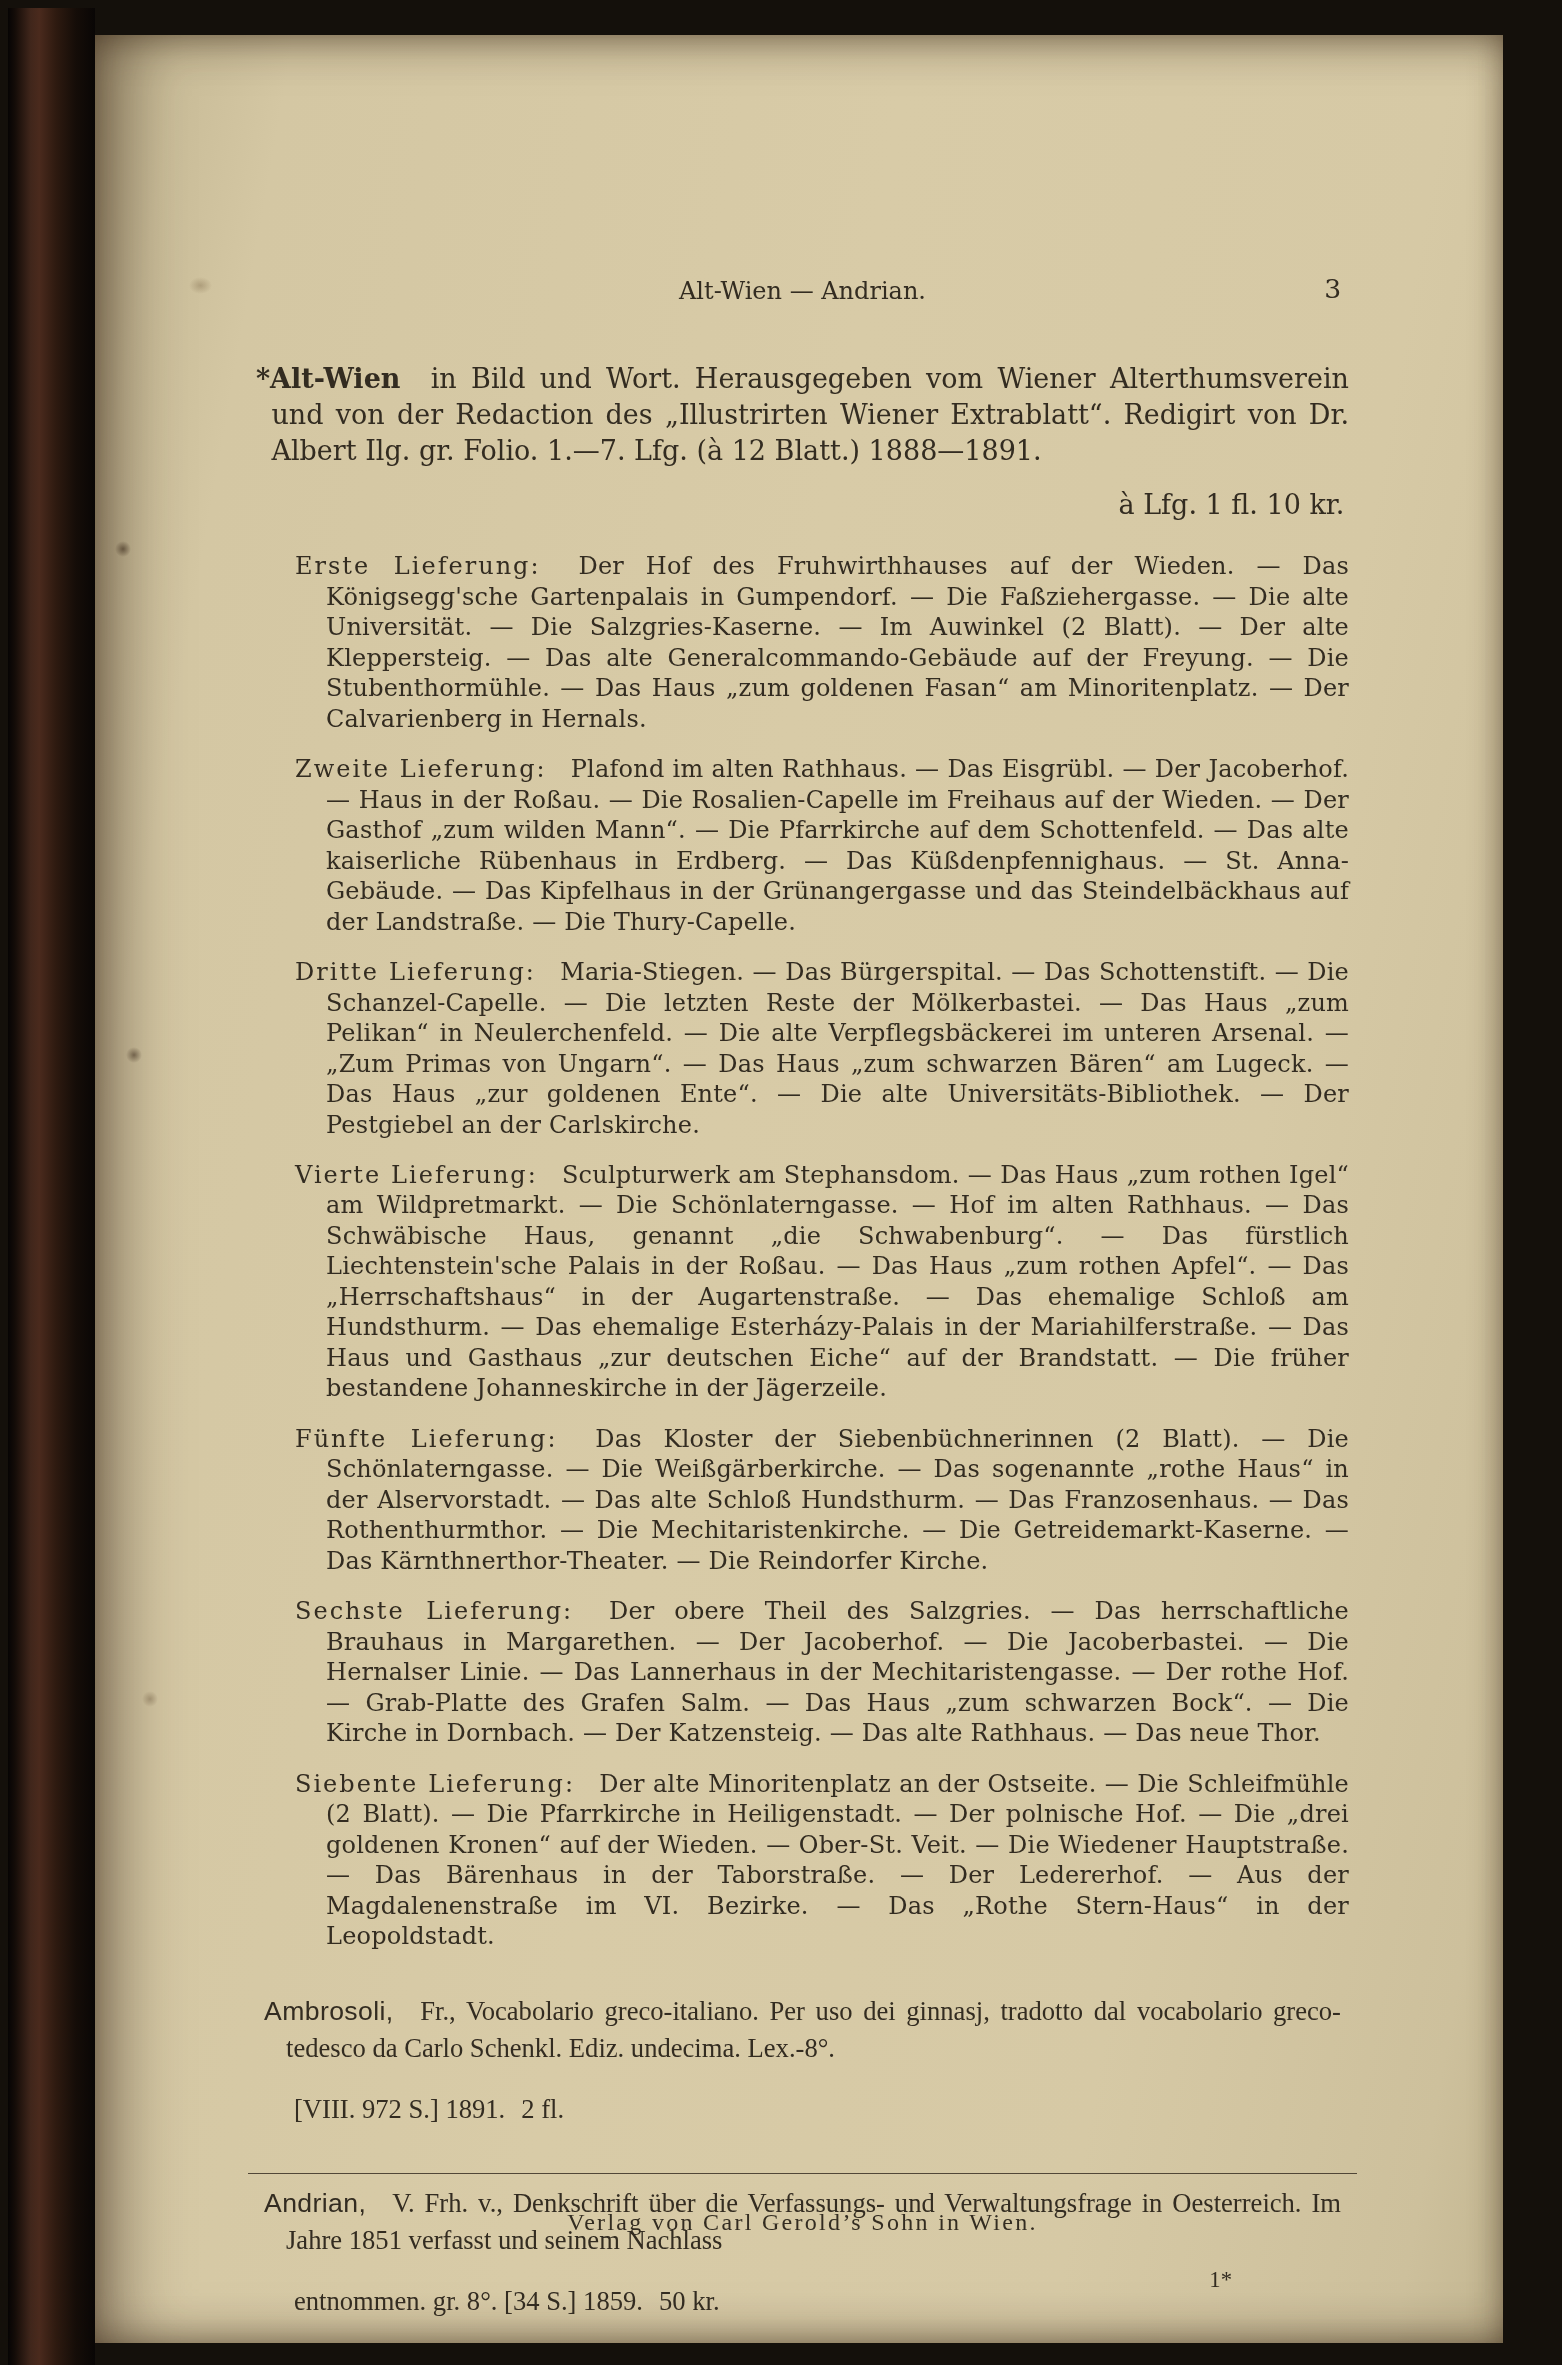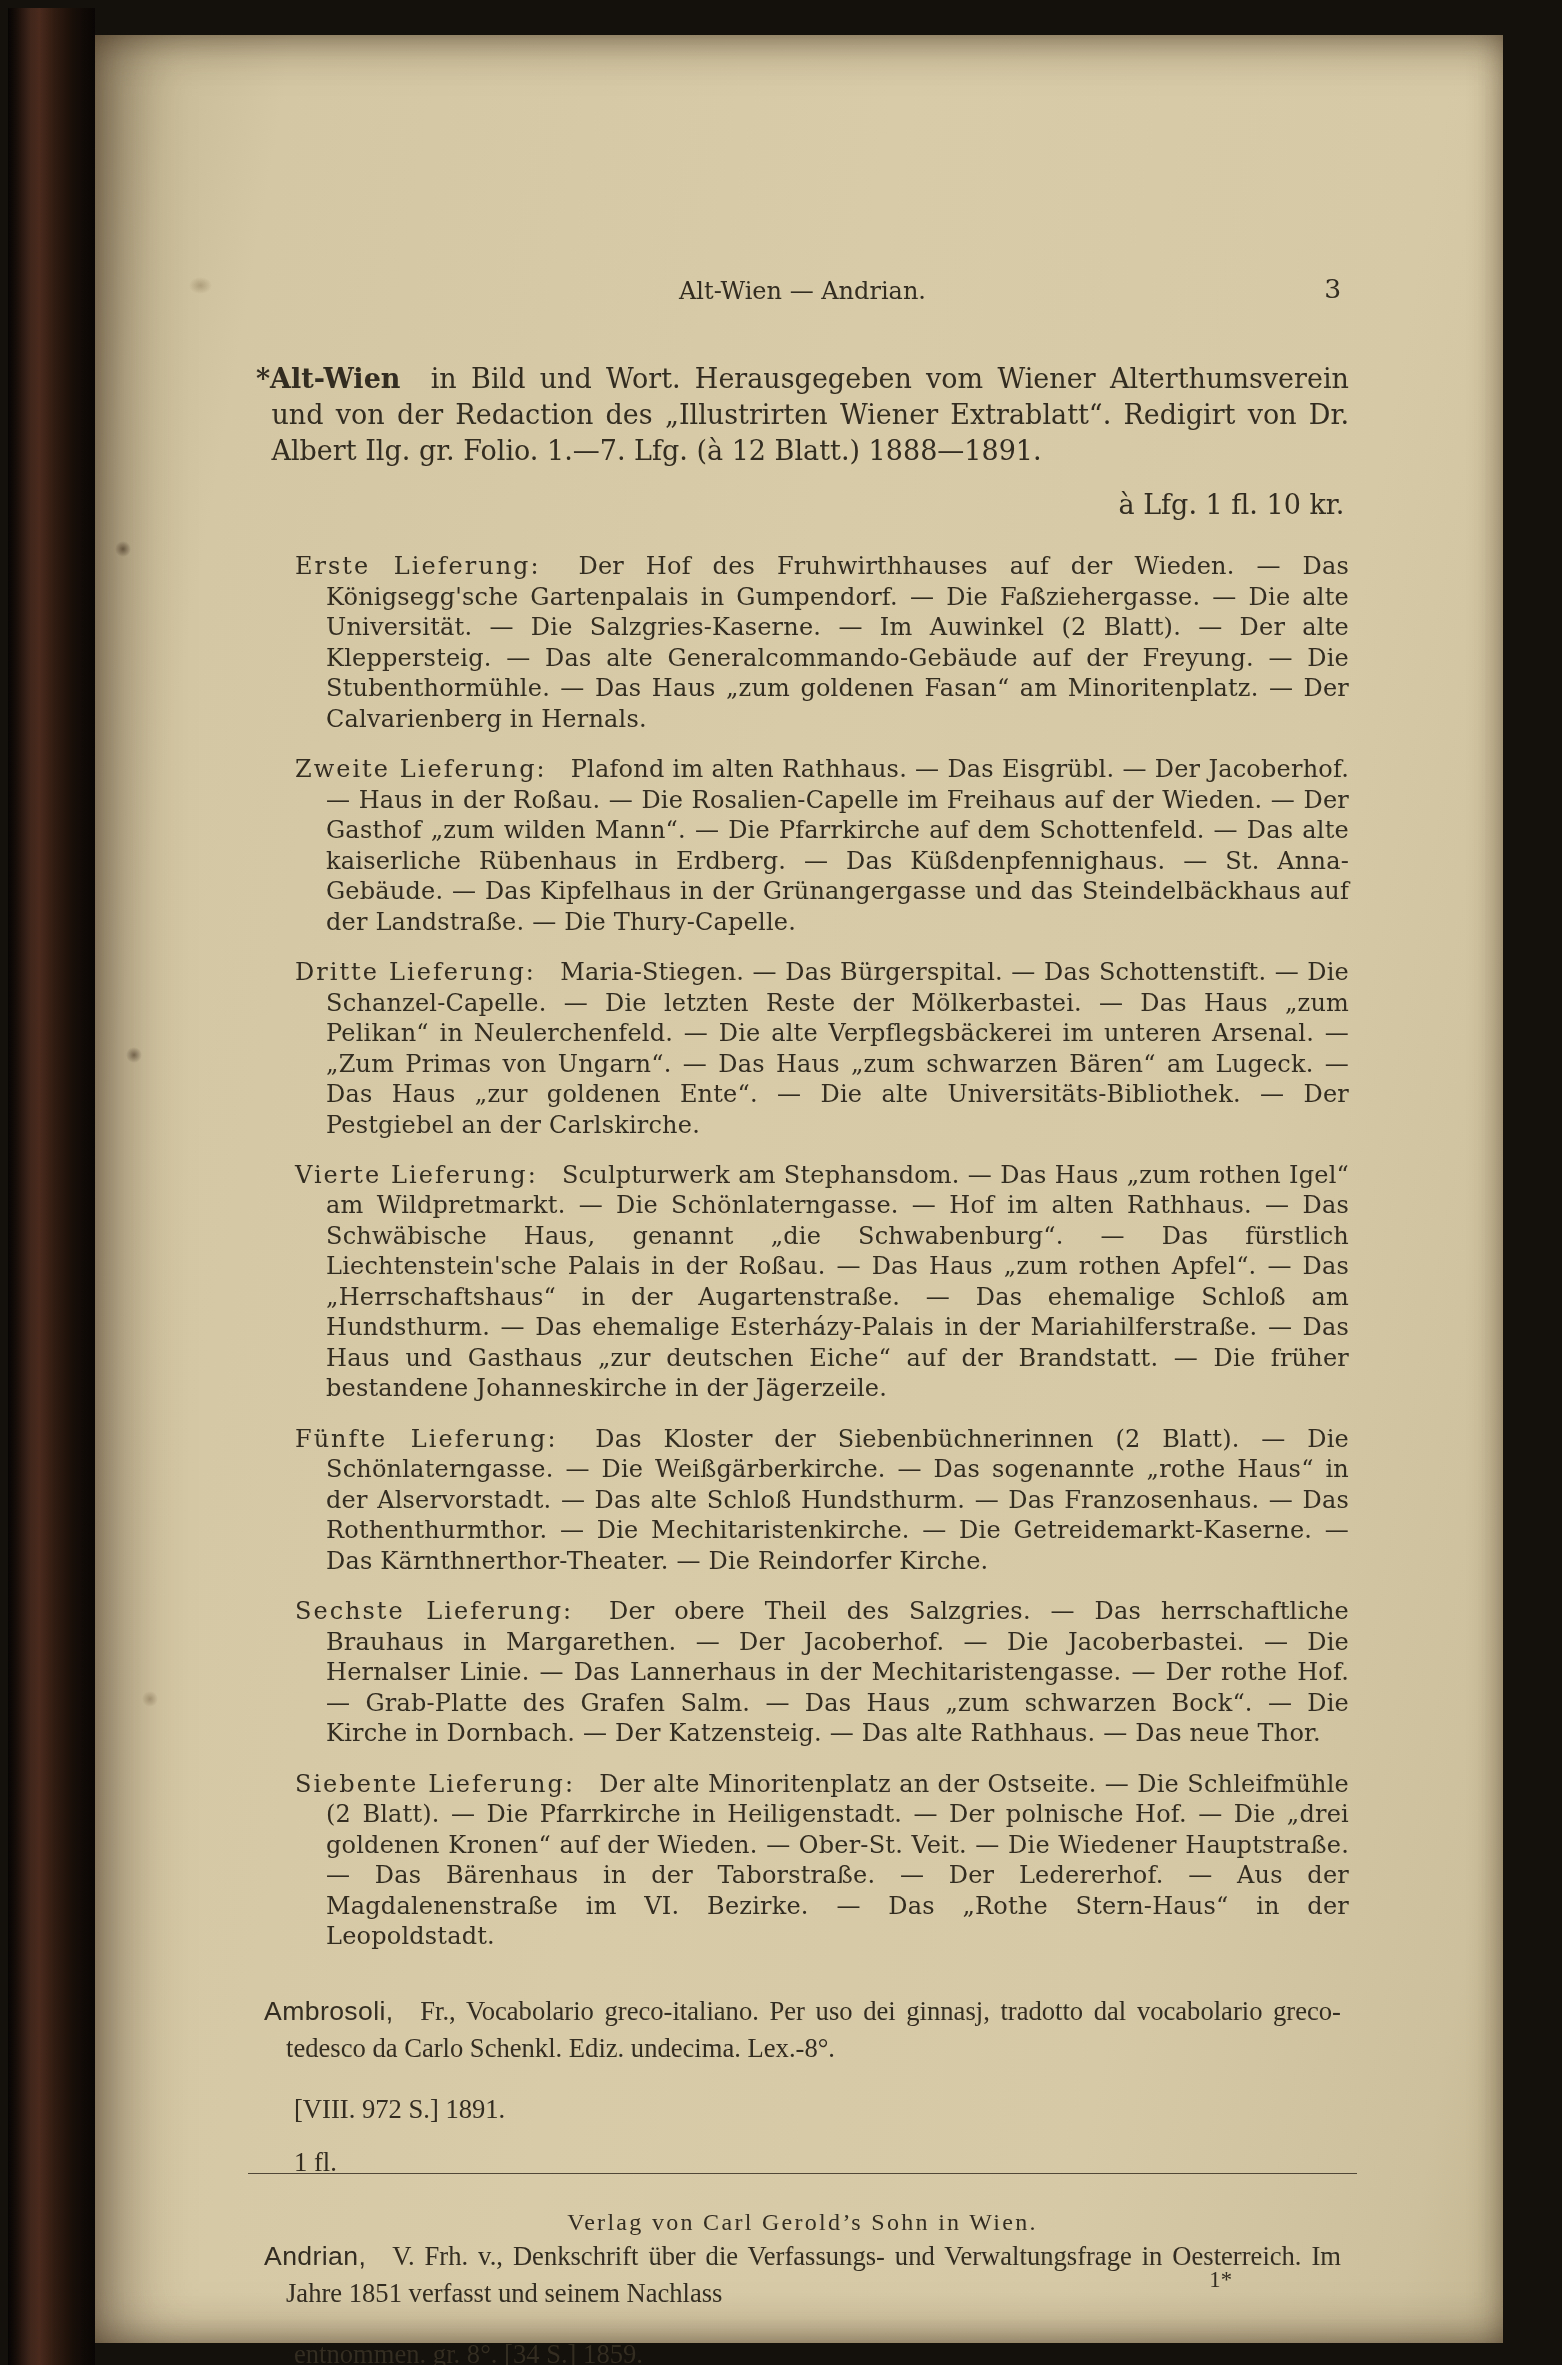--- a/index.html
+++ b/index.html
@@ -59,21 +59,21 @@
   .entry .body {
     font-size:26.6px; line-height:37px; text-align:justify;
     padding-left:30px; text-indent:-30px;
   }
   .entry .hw {
     font-family:"Liberation Sans", sans-serif;
     font-weight:normal; font-size:26.6px; letter-spacing:0.4px;
   }
   .entry .last-line {
     display:flex; justify-content:flex-start;
-    font-size:26.6px; line-height:37px; padding-left:30px;flex-direction:column;
+    font-size:26.6px; line-height:37px; padding-left:30px;
   }
 
   .footer-block { position:absolute; left:145px; width:1125px; top:2130px; font-family:"Liberation Serif", serif; }
   .footer-rule { border-top:1.6px solid rgba(58,48,36,0.85); margin-bottom:11px; }
   .imprint { text-align:center; font-size:24px; letter-spacing:2.3px; }
   .signature { text-align:right; padding-right:125px; font-size:22.7px; margin-top:15.6px; }
 </style>
 </head>
 <body>
 
@@ -128,21 +128,21 @@
     </p>
 
 
     <div class="entry">
       <p class="body">
         <span class="hw">Ambrosoli,</span>
         <span>Fr., Vocabolario greco-italiano. Per uso dei ginnasj, tradotto dal vocabolario greco-tedesco da Carlo Schenkl. Ediz. undecima. Lex.-8°.</span>
       </p>
       <div class="last-line">
         <span>[VIII. 972 S.] 1891.</span>
-        <span>1 fl.</span>
+        <span>2 fl.</span>
       </div>
     </div>
 
     <div class="entry">
       <p class="body">
         <span class="hw">Andrian,</span>
         <span>V. Frh. v., Denkschrift über die Verfassungs- und Verwaltungsfrage in Oesterreich. Im Jahre 1851 verfasst und seinem Nachlass</span>
       </p>
       <div class="last-line">
         <span>entnommen. gr. 8°. [34 S.] 1859.</span>

